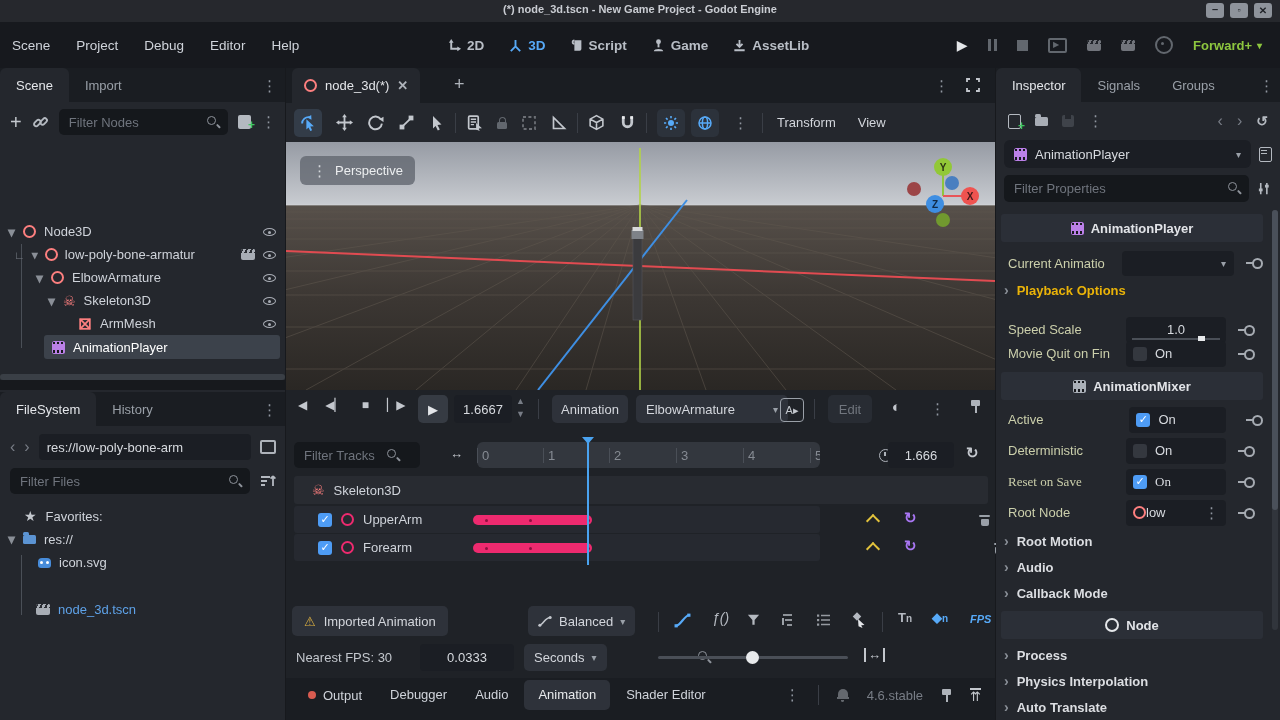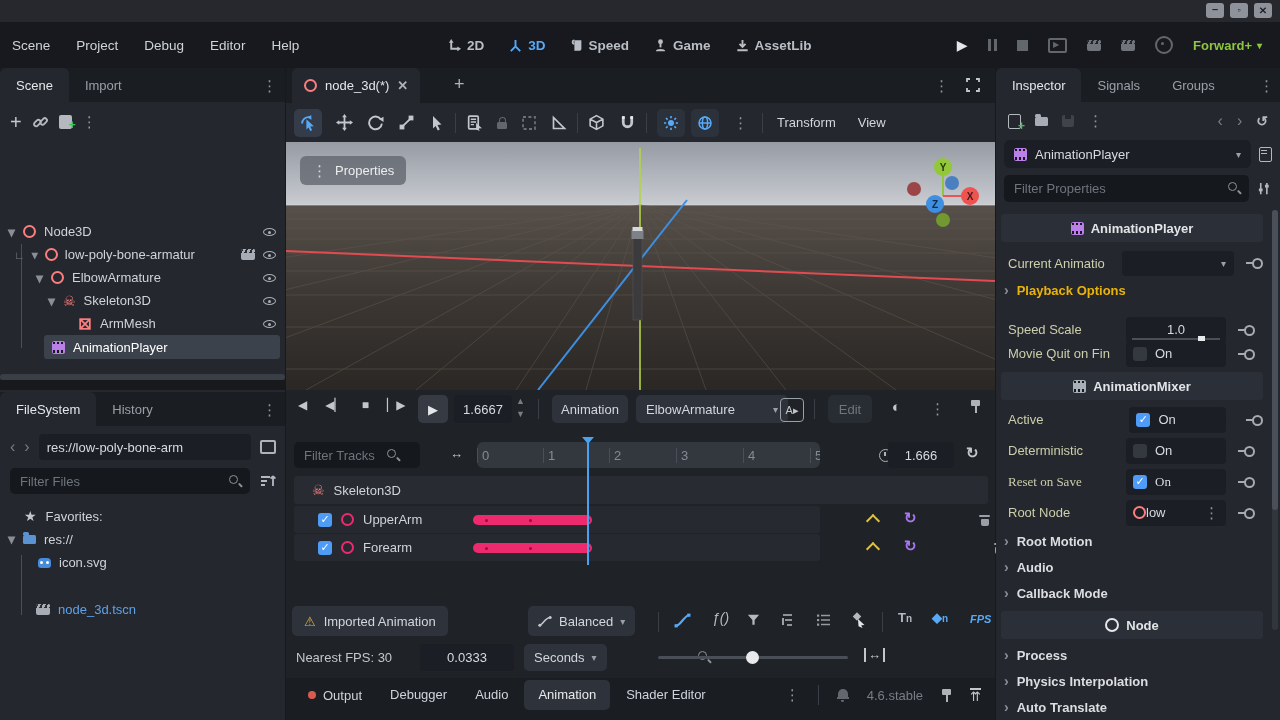--- a/index.html
+++ b/index.html
@@ -65,20 +65,21 @@
   .plabel{color:#cbcfab;white-space:nowrap;overflow:hidden;text-overflow:ellipsis;}
   .vbox{background:#1b1e24;border-radius:4px;display:flex;align-items:center;color:#d7dadf;}
   .shead{background:#2b2f37;border-radius:3px;display:flex;align-items:center;justify-content:center;gap:7px;font-weight:bold;color:#e2e4e8;}
 </style>
 </head>
 <body>
 
 <div class="app">
 
   <div class="abs" style="left:0;top:0;width:1280px;height:22px;background:#26282d;">
+    <div class="abs" style="left:0;right:0;top:3px;text-align:center;font-size:11px;font-weight:bold;color:#c9ccd2;">(*) node_3d.tscn - New Game Project - Godot Engine</div>
     <div class="abs row" style="right:8px;top:3px;gap:6px;">
       <div style="width:18px;height:15px;background:#8e939b;border-radius:3px;color:#1e2126;font-size:11px;line-height:13px;text-align:center;font-weight:bold;">–</div>
       <div style="width:18px;height:15px;background:#8e939b;border-radius:3px;color:#1e2126;font-size:9px;line-height:15px;text-align:center;font-weight:bold;">▫</div>
       <div style="width:18px;height:15px;background:#8e939b;border-radius:3px;color:#1e2126;font-size:10px;line-height:15px;text-align:center;font-weight:bold;">✕</div>
     </div>
   </div>
 
   <div class="abs" style="left:0;top:22px;width:1280px;height:46px;background:#17191e;">
     <div class="abs row" style="left:12px;top:0;height:46px;gap:26px;font-size:13.5px;color:#cfd3da;">
       <span>Scene</span>
@@ -102,21 +103,21 @@
               <path d="M8 9 V2 M8 9 L3 14 M8 9 L13 14"></path>
             </g>
           </svg>
         <span>3D</span>
         </span>
       <span class="row" style="gap:5px;color:#b9bec6;">
         <svg width="14" height="15" viewBox="0 0 16 16">
             <path d="M5 2 h8 v10 a2 2 0 0 1 -2 2 H5 z" fill="#b9bec6"></path>
             <path d="M5 2 a2 2 0 0 0 0 4" fill="none" stroke="#b9bec6" stroke-width="2"></path>
           </svg>
-        <span>Speed</span>
+        <span>Script</span>
         </span>
       <span class="row" style="gap:5px;color:#b9bec6;">
         <svg width="15" height="15" viewBox="0 0 16 16">
             <circle cx="8" cy="4" r="2.6" fill="#b9bec6"></circle>
             <path d="M8 6 v4" stroke="#b9bec6" stroke-width="2"></path>
             <path d="M3 14 c0-3 10-3 10 0 z" fill="#b9bec6"></path>
           </svg>
         <span>Game</span>
         </span>
       <span class="row" style="gap:5px;color:#b9bec6;">
@@ -157,20 +158,24 @@
       <span class="abs vdots" style="right:8px;top:9px;">⋮</span>
     </div>
     <div class="abs row" style="left:10px;top:40px;width:266px;height:28px;gap:10px;">
       <span style="font-size:20px;color:#c3c7cd;line-height:20px;">+</span>
       <svg width="17" height="17" viewBox="0 0 16 16">
           <g stroke="#b4b9c0" stroke-width="1.8" fill="none">
             <rect x="1.5" y="6.5" width="7" height="4" rx="2" transform="rotate(-45 5 8.5)"></rect>
             <rect x="7.5" y="5" width="7" height="4" rx="2" transform="rotate(-45 11 7)"></rect>
           </g>
         </svg>
+      <div class="inp" style="flex:1;height:26px;">
+        <input placeholder="Filter Nodes" style="">
+        <span class="isearch"></span>
+      </div>
       <span style="position:relative;width:13px;height:14px;background:#b4b9c0;border-radius:2px;display:inline-block;">
         <span style="position:absolute;right:-4px;bottom:-3px;color:#3fc55f;font-weight:bold;font-size:12px;">+</span>
         </span>
       <span class="vdots">⋮</span>
     </div>
 
     <div class="abs" style="left:21px;top:176px;width:1px;height:104px;background:#4a4f57;"></div>
 
     <div class="abs row" style="left:8px;top:152px;width:270px;height:23px;gap:8px;">
       <span class="fold-arrow">▾</span>
@@ -426,21 +431,21 @@
         <circle cx="657" cy="25" r="9" fill="#92c837"></circle>
         <text x="657" y="29" text-anchor="middle" font-size="10" font-weight="bold" fill="#2c3416">Y</text>
         <circle cx="684" cy="54" r="9" fill="#ef5350"></circle>
         <text x="684" y="58" text-anchor="middle" font-size="10" font-weight="bold" fill="#44191a">X</text>
         <circle cx="649" cy="62" r="9" fill="#3e8ee2"></circle>
         <text x="649" y="66" text-anchor="middle" font-size="10" font-weight="bold" fill="#102a47">Z</text>
       </g>
     </svg>
     <div class="row" style="position:absolute;left:14px;top:14px;height:29px;padding:0 12px;background:rgba(96,101,110,0.78);border-radius:6px;gap:8px;color:#eceef0;">
       <span class="vdots" style="color:#d5d8dc;">⋮</span>
-      <span>Properties</span>
+      <span>Perspective</span>
     </div>
   </div>
 
   <div class="abs" style="left:286px;top:390px;width:709px;height:288px;background:#1f2227;">
     
     <div class="abs row" style="left:12px;top:8px;gap:18px;color:#c3c7cd;font-size:12px;">
       <span>◀</span>
       <span>◀▏</span>
       <span>■</span>
       <span>▏▶</span>

